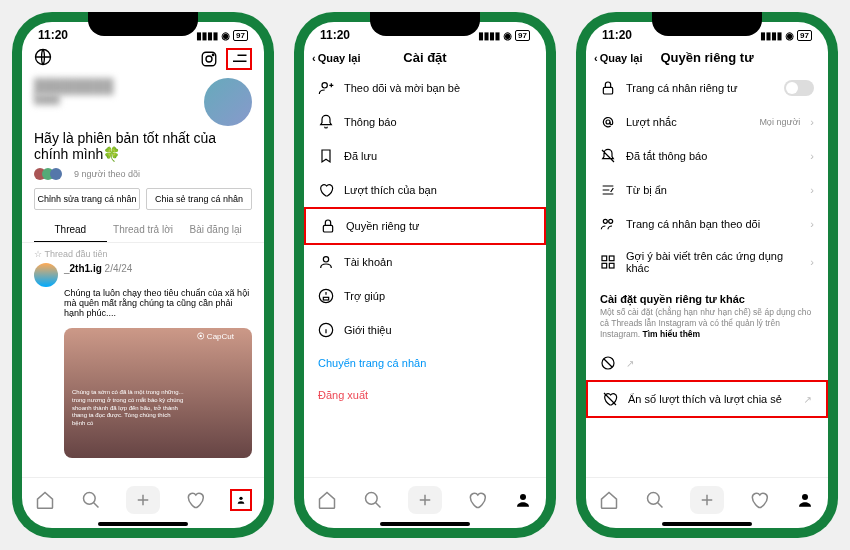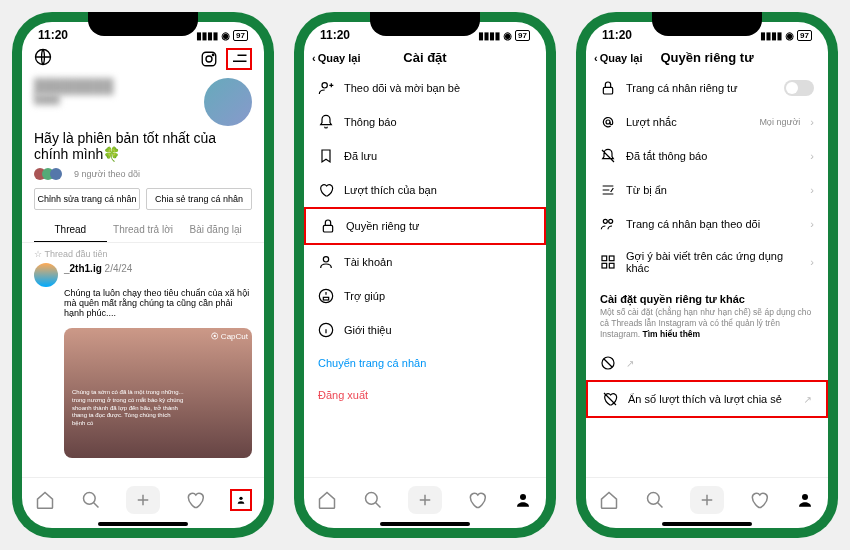--- a/index.html
+++ b/index.html
@@ -36,21 +36,21 @@
   .tab { flex: 1; text-align: center; padding: 6px 0; font-size: 10px; color: #888; }
   .tab.active { color: #000; font-weight: 400; border-bottom: 1px solid #000; }
   .pinned { color: #aaa; font-size: 9px; padding: 6px 12px 0; }
   .post { padding: 4px 12px; display: flex; gap: 6px; }
   .post-av { width: 24px; height: 24px; border-radius: 50%; background: linear-gradient(#fa5,#0af); flex-shrink: 0; }
   .post-body { flex: 1; }
   .post-hdr { font-size: 10px; }
   .post-hdr .date { color: #888; }
   .post-text { font-size: 9px; margin-top: 14px; }
   .post-img { margin: 6px 12px 0 42px; height: 130px; background: linear-gradient(#c98,#644); border-radius: 8px; position: relative; overflow: hidden; }
-  .capcut { position: absolute; top: 4px; right: 4px; color: #fff; font-size: 8px; }
+  .capcut { position: absolute; top: 4px; right: 18px; color: #fff; font-size: 8px; }
   .quote { position: absolute; bottom: 30px; left: 8px; color: #fff; font-size: 6px; line-height: 1.3; }
 
   
   .hdr { display: flex; align-items: center; justify-content: center; padding: 6px 12px; position: relative; font-size: 13px; font-weight: 600; }
   .back { position: absolute; left: 8px; font-size: 11px; color: #000; display: flex; align-items: center; gap: 2px; }
   .list-item { display: flex; align-items: center; gap: 10px; padding: 9px 14px; font-size: 11px; }
   .list-item .ic { width: 16px; display: flex; justify-content: center; }
   .list-item .lbl { flex: 1; }
   .list-item .chev { color: #bbb; font-size: 11px; }
   .list-item .ext { color: #bbb; font-size: 10px; }

